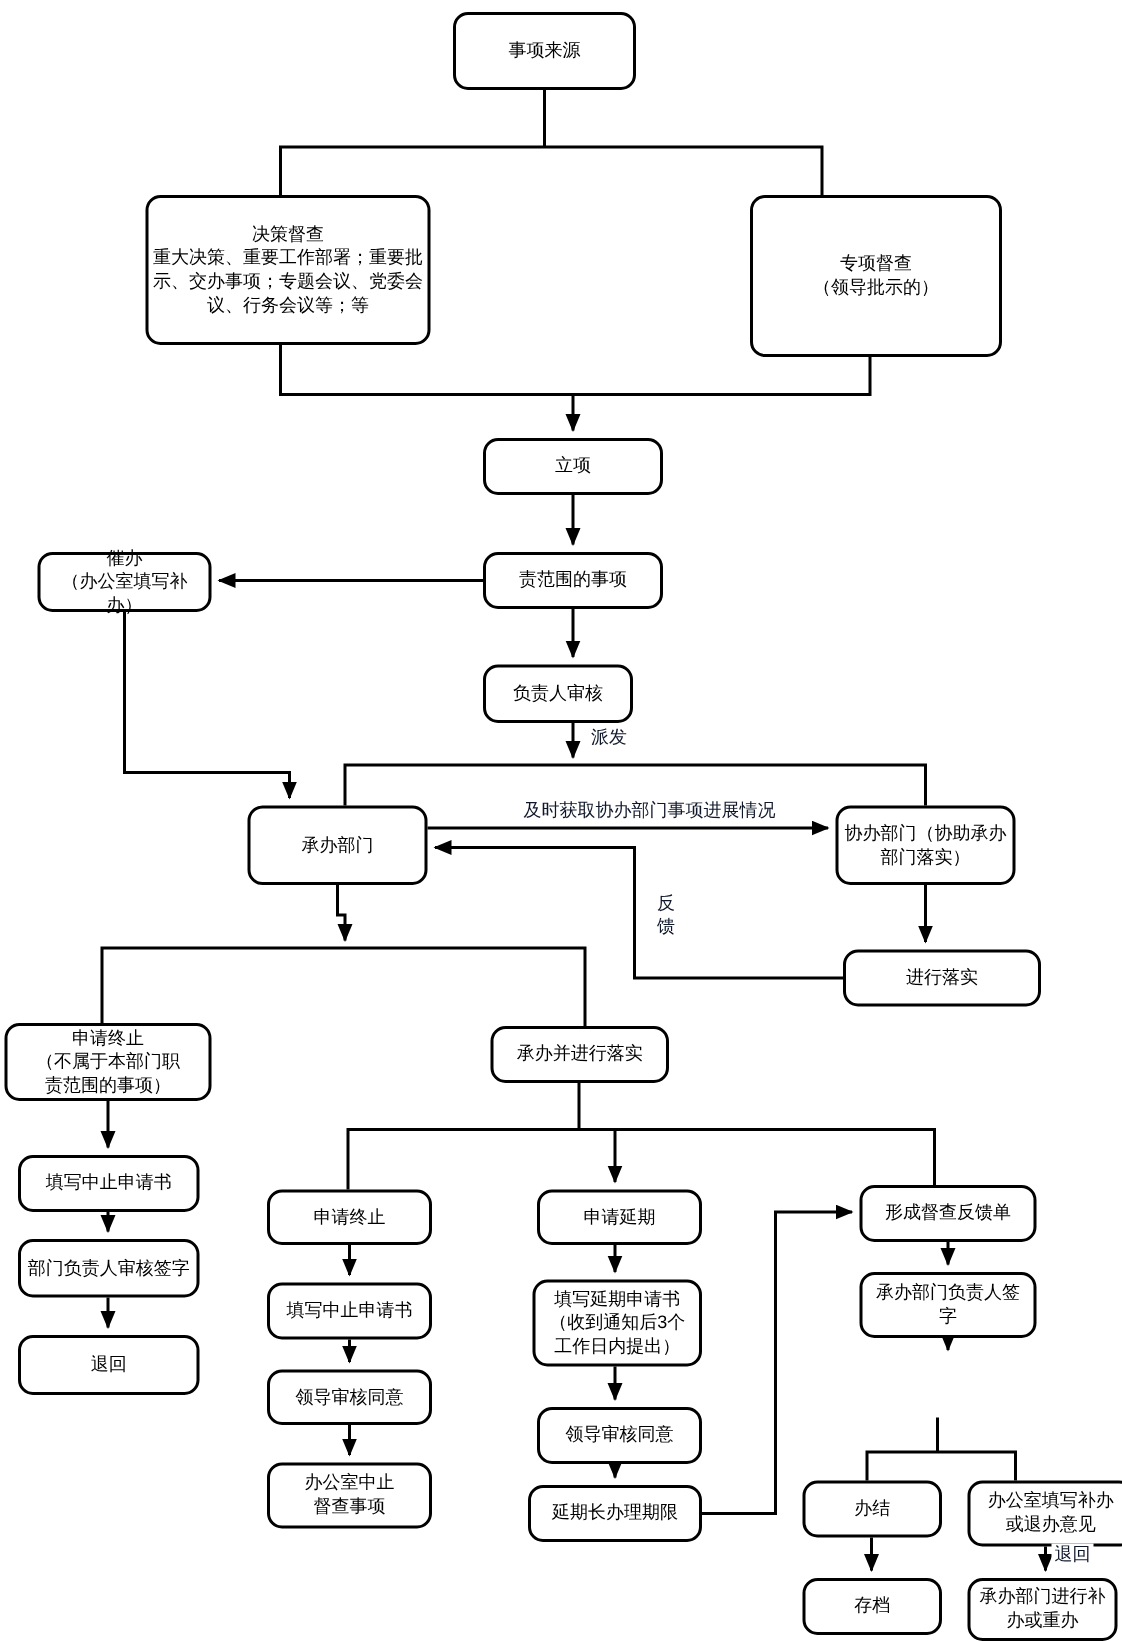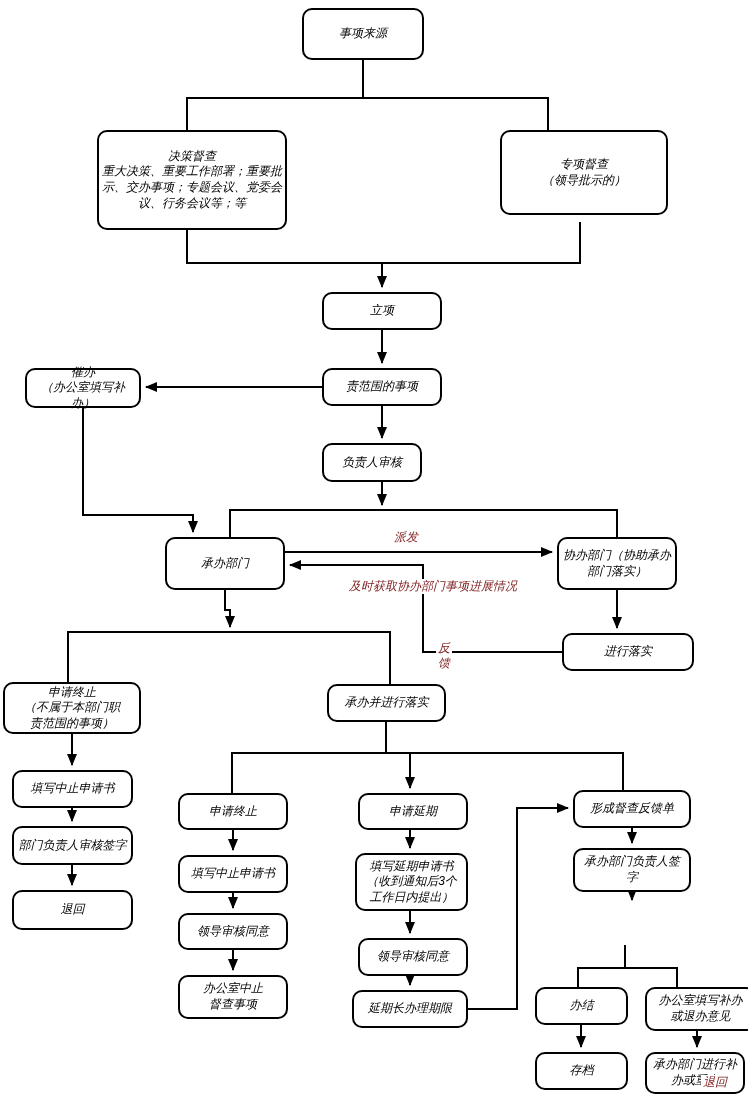--- a/index.html
+++ b/index.html
@@ -1,24 +1,24 @@
 <!DOCTYPE html>
 <html><head>
 <meta charset="utf-8">
 <style>
   html,body{margin:0;padding:0;background:#ffffff;}
   #canvas{position:relative;width:748px;height:1094px;background:#ffffff;overflow:hidden;
-          font-family:"Liberation Sans","DejaVu Sans",sans-serif;font-style:italic;}
+          font-family:"Liberation Sans","DejaVu Sans",sans-serif;}
   #wires{position:absolute;left:0;top:0;width:748px;height:1094px;}
   .node{position:absolute;box-sizing:border-box;border:2px solid #000;border-radius:10px;
         background:#fff;display:flex;align-items:center;justify-content:center;
         text-align:center;font-size:12px;line-height:1.3;color:#000;
         white-space:pre-line;padding:2px 3px;z-index:2;}
-  .edge-label{position:absolute;font-size:12px;line-height:1.25;color:#7f1d1d;background:#fff;
-        white-space:pre-line;z-index:3;padding:0 2px;margin-top:46px;}
+  .edge-label{position:absolute;font-size:12px;line-height:1.25;color:#0f172a;background:#fff;
+        white-space:pre-line;z-index:3;padding:0 2px;}
 </style>
 </head>
 <body>
 
 <div id="canvas">
 
   <svg id="wires" viewBox="0 0 748 1094" xmlns="http://www.w3.org/2000/svg">
     <defs>
       <marker id="arrow" markerUnits="userSpaceOnUse" markerWidth="14" markerHeight="12" refX="11" refY="5" orient="auto">
         <path d="M0 0 L12 5 L0 10 Z" fill="#000"></path>
@@ -62,21 +62,21 @@
       <path d="M581 1025 V1047"></path>
       <path d="M697 1031 V1047"></path>
     </g>
   </svg>
 
   <div class="node" style="left:302px;top:8px;width:122px;height:52px">事项来源</div>
   <div class="node" style="left:97px;top:130px;width:190px;height:100px">决策督查
 重大决策、重要工作部署；重要批
 示、交办事项；专题会议、党委会
 议、行务会议等；等</div>
-  <div class="node" style="left:500px;top:130px;width:168px;height:85px">专项督查
+  <div class="node" style="left:500px;top:130px;width:168px;height:108px">专项督查
 （领导批示的）</div>
   <div class="node" style="left:322px;top:292px;width:120px;height:38px">立项</div>
   <div class="node" style="left:322px;top:368px;width:120px;height:38px">责范围的事项</div>
   <div class="node" style="left:25px;top:368px;width:116px;height:40px">催办
 （办公室填写补办）</div>
   <div class="node" style="left:322px;top:443px;width:100px;height:39px">负责人审核</div>
   <div class="node" style="left:165px;top:537px;width:120px;height:53px">承办部门</div>
   <div class="node" style="left:557px;top:537px;width:120px;height:53px">协办部门（协助承办
 部门落实）</div>
   <div class="node" style="left:562px;top:633px;width:132px;height:38px">进行落实</div>

